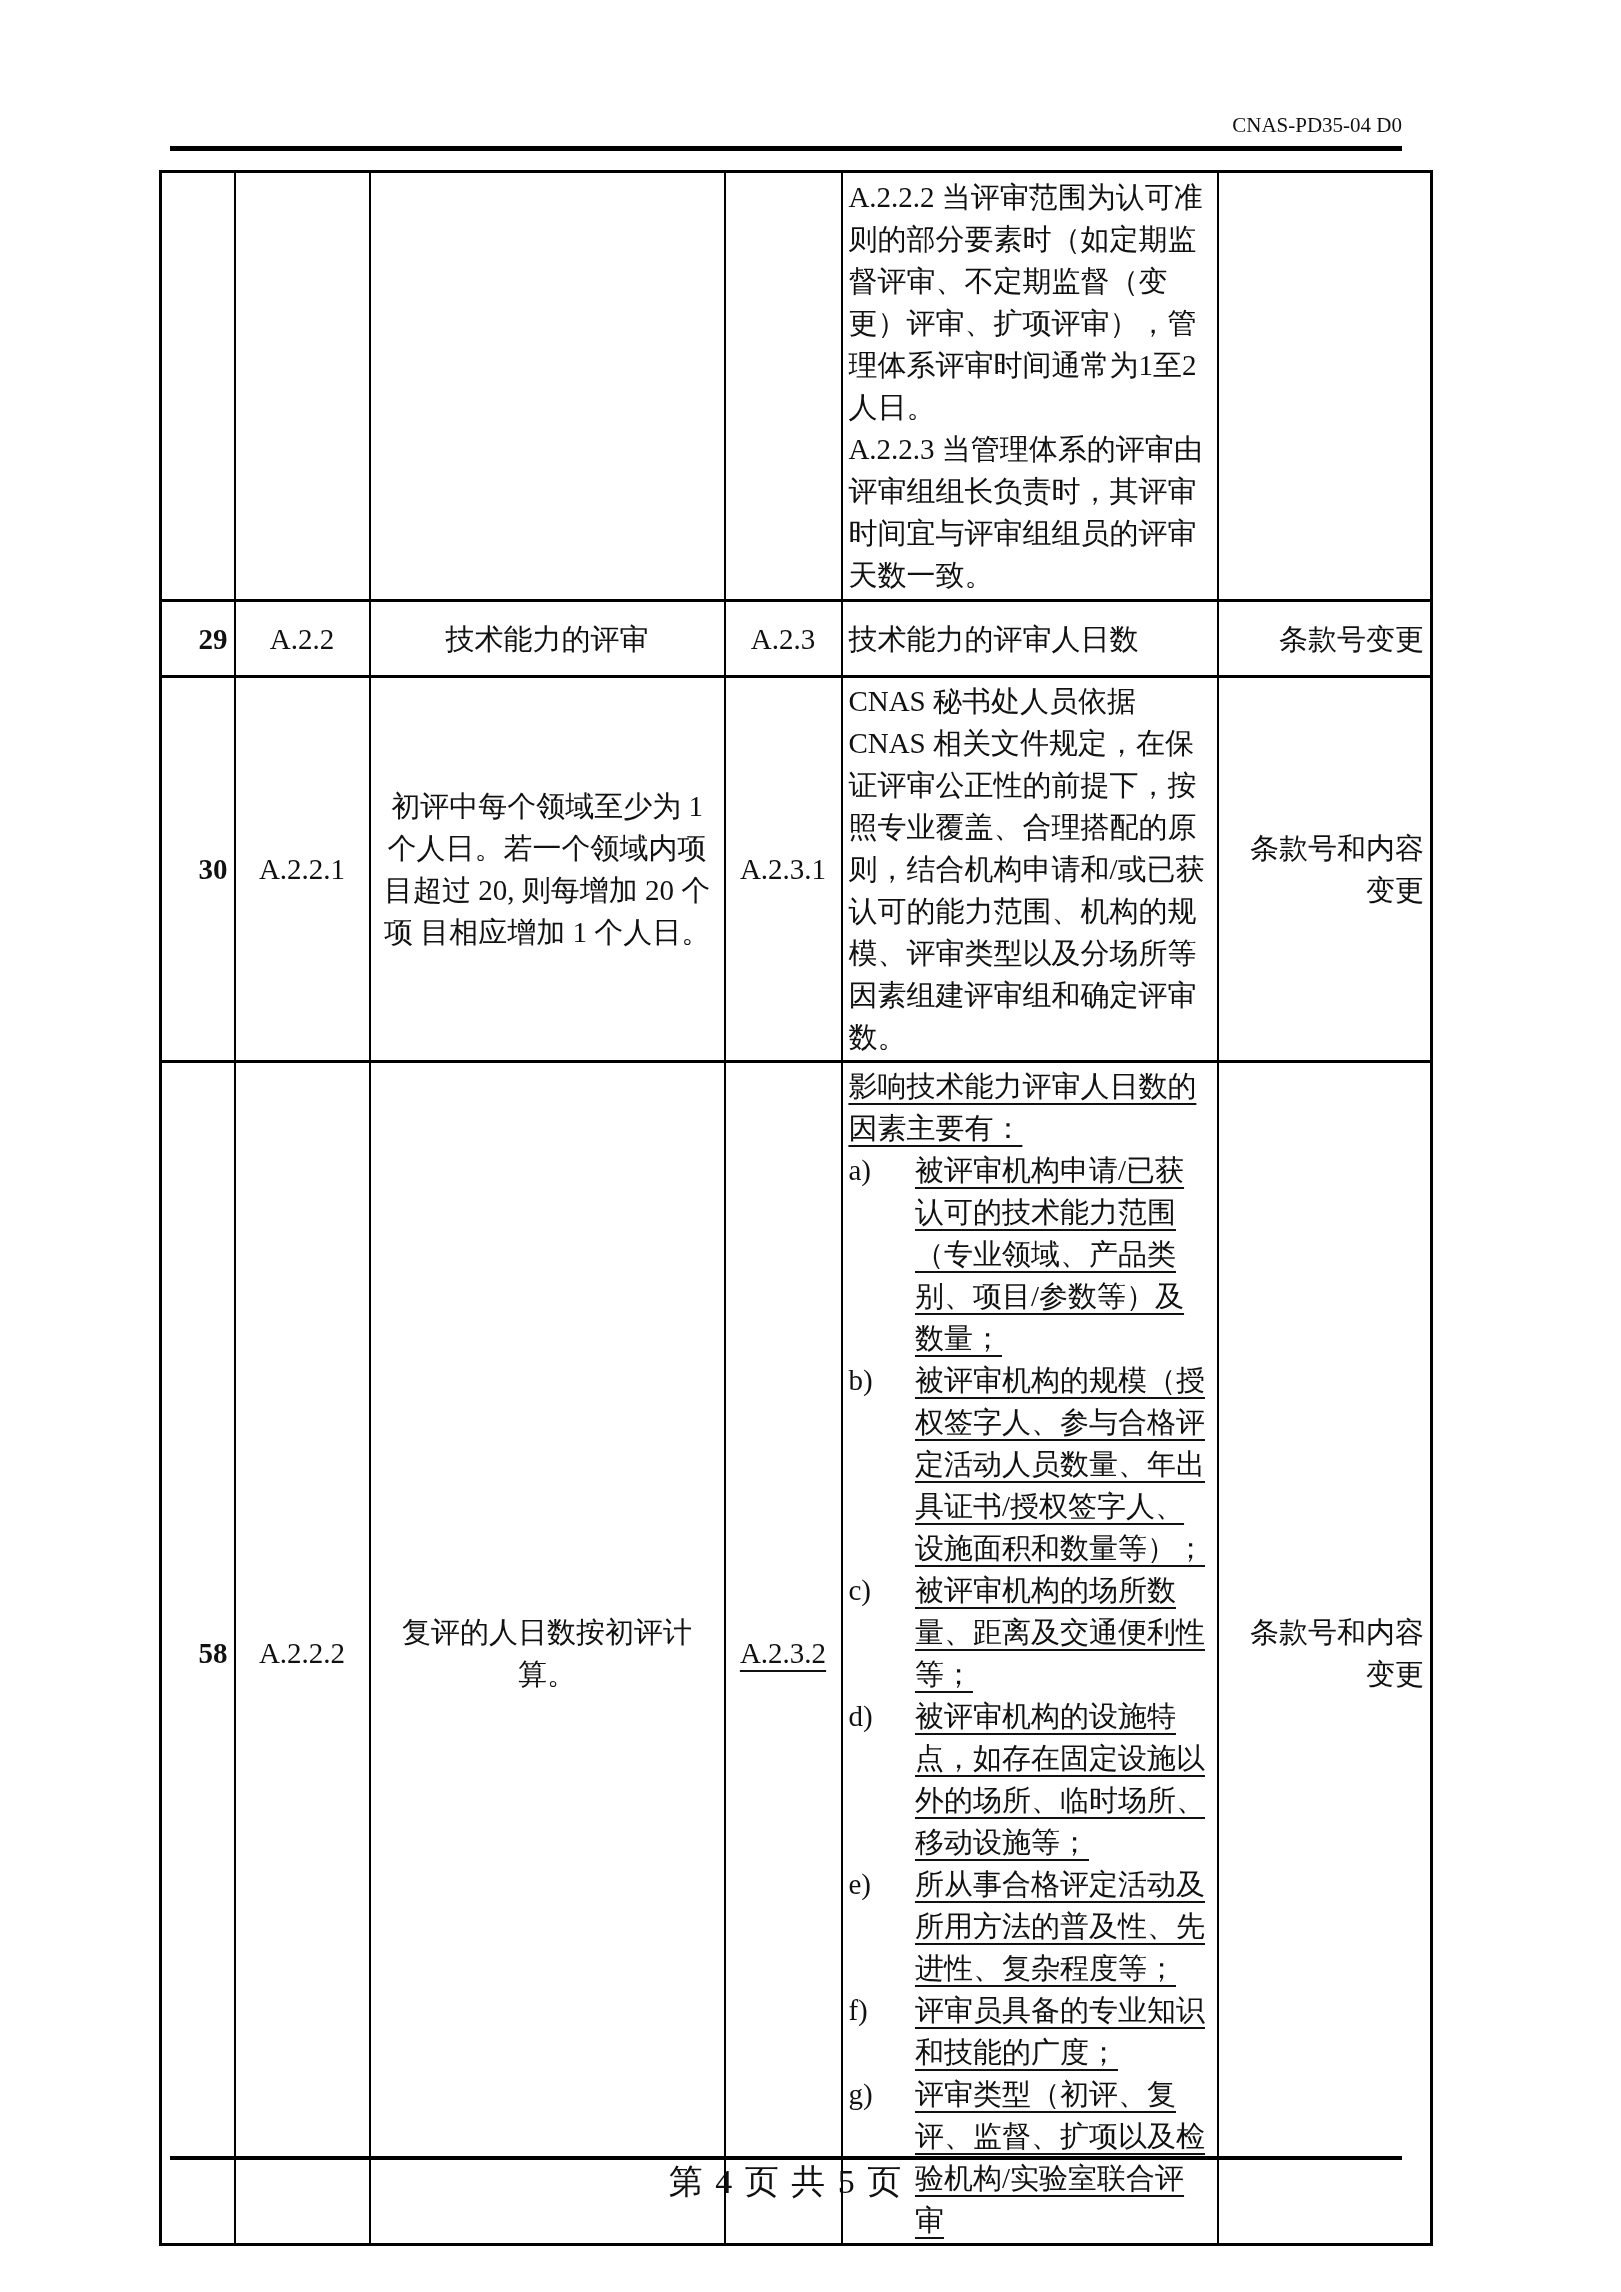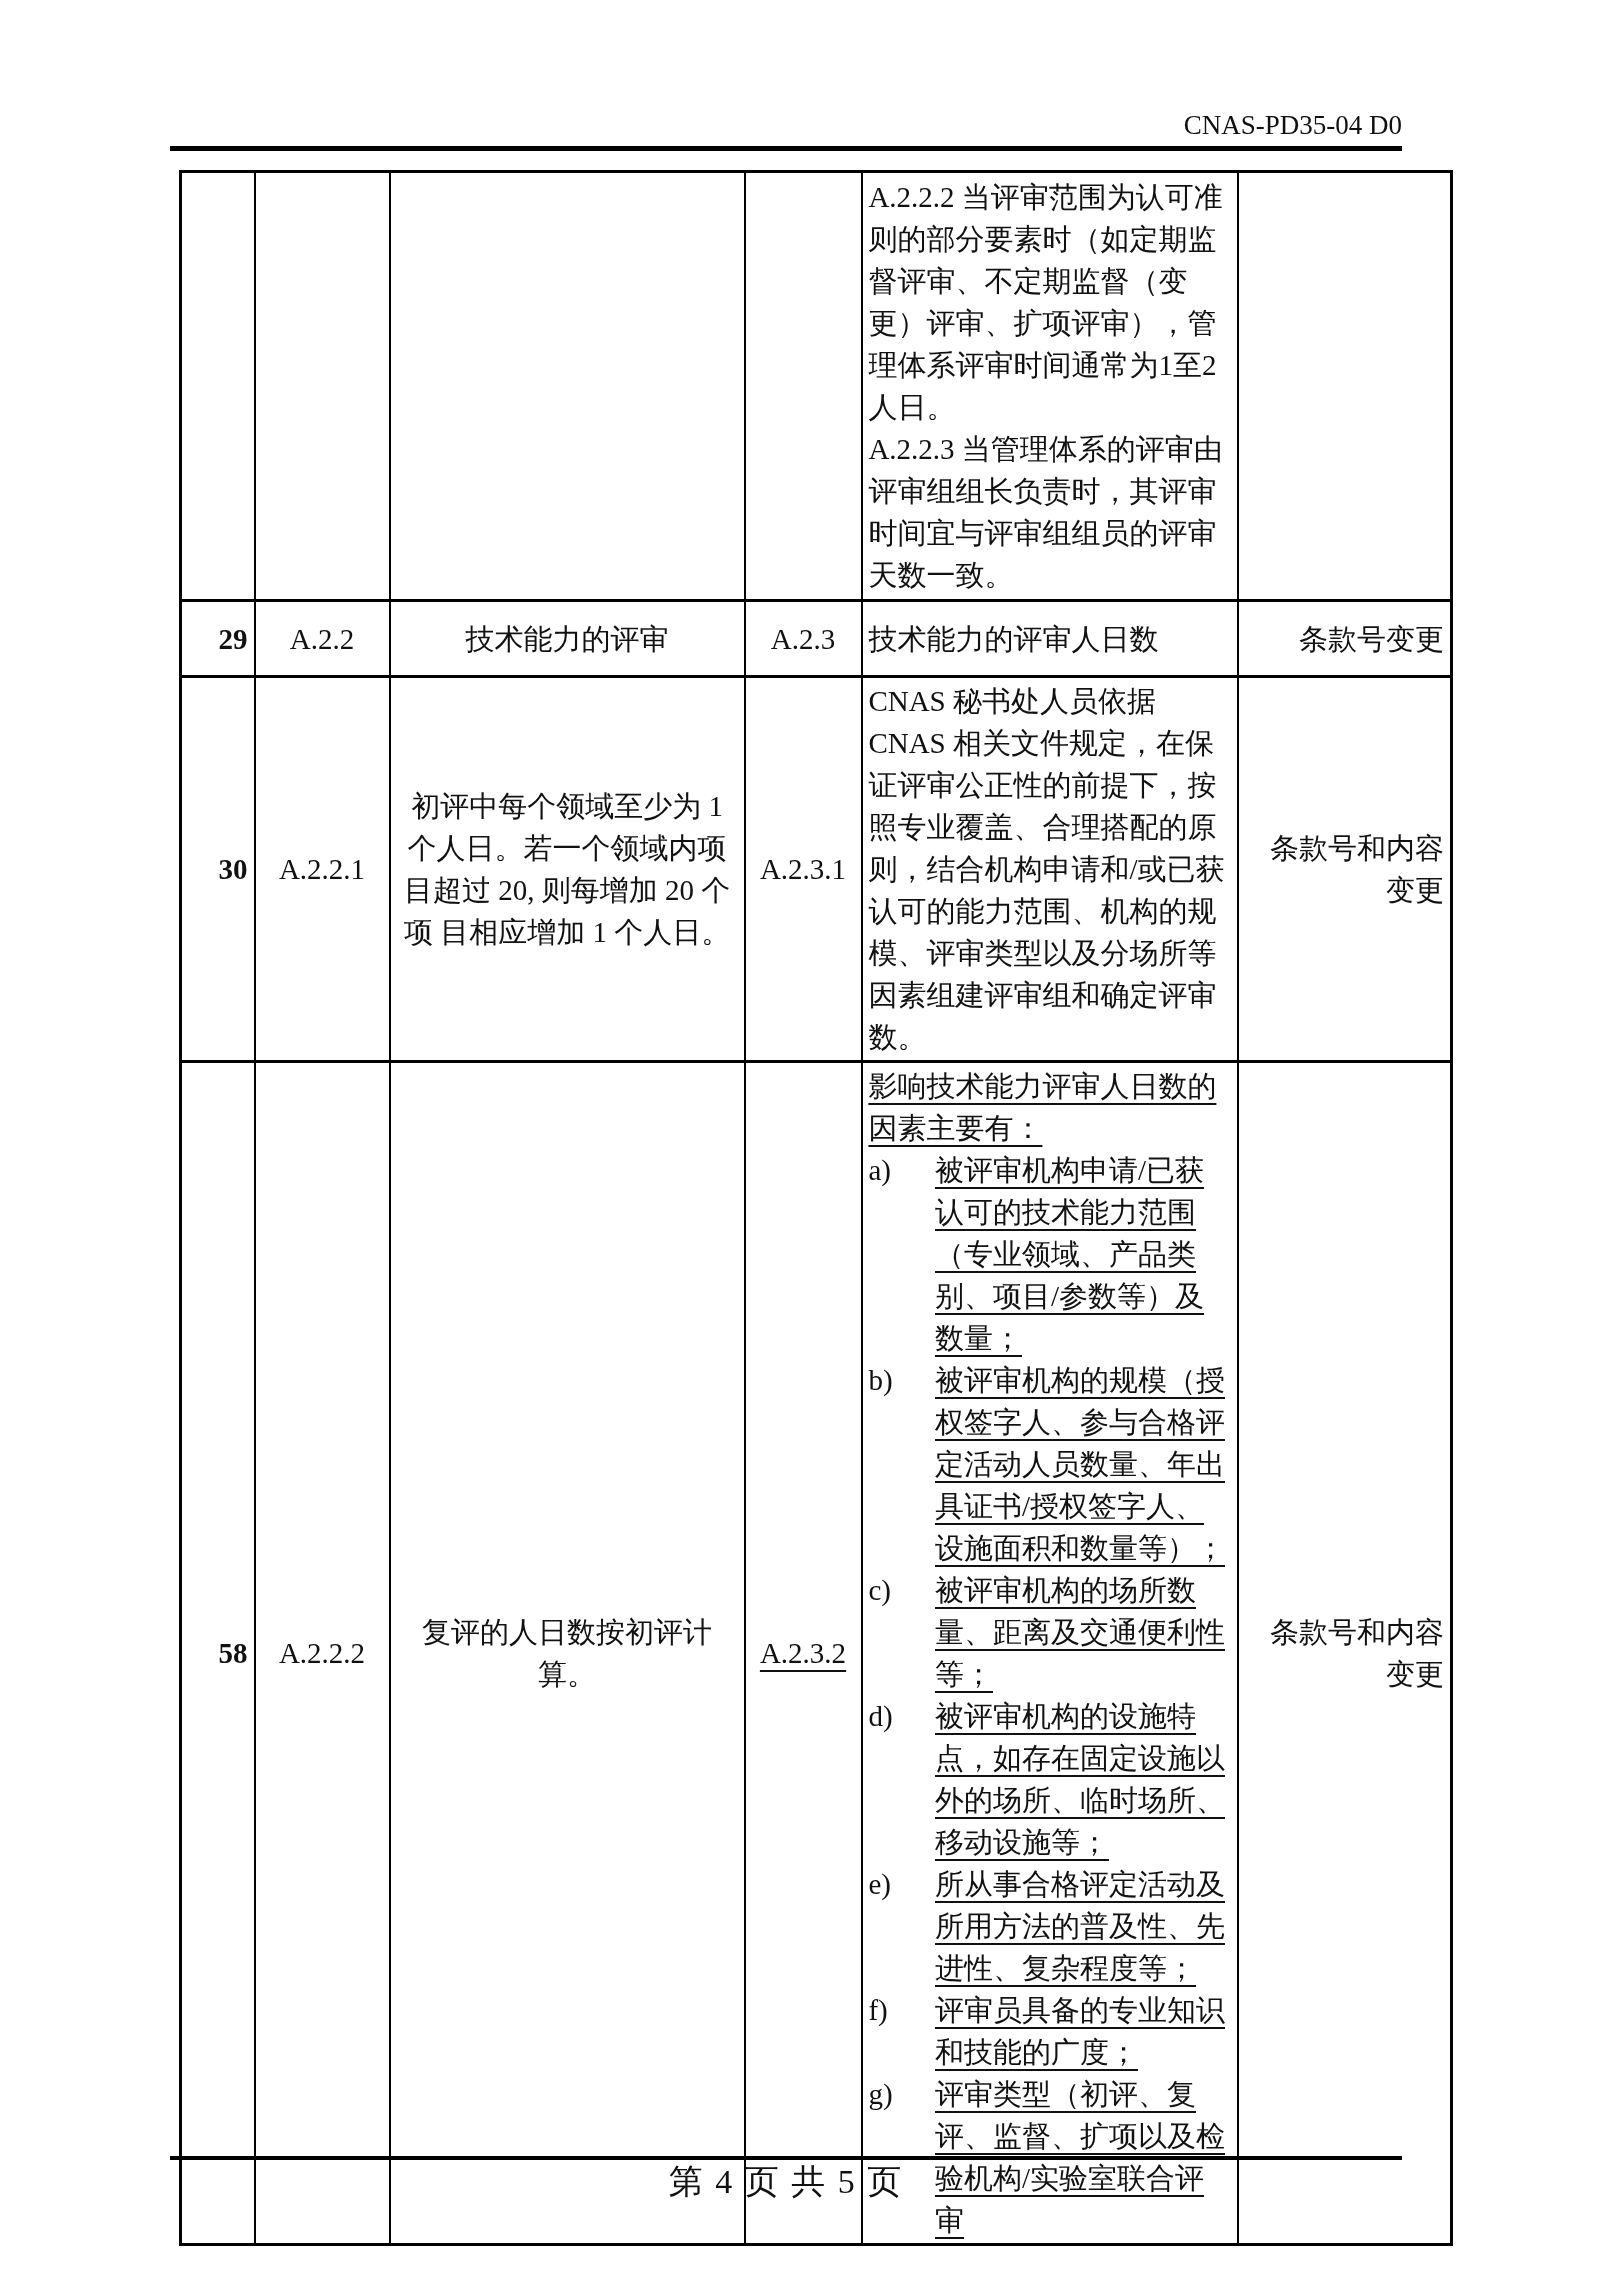--- a/index.html
+++ b/index.html
@@ -6,30 +6,30 @@
   .page{
     position:relative;
     width:1621px;height:2293px;
     background:#ffffff;
     font-family:"Liberation Serif","DejaVu Serif",serif;
     color:#111111;
     overflow:hidden;
   }
   .doc-header{
     position:absolute;left:170px;top:106px;width:1232px;
-    text-align:right;font-size:27px;line-height:39px;color:#111;
+    text-align:right;font-size:21px;line-height:39px;color:#111;
   }
   .header-rule{
     position:absolute;left:170px;top:146px;width:1232px;height:4.9px;background:#000;
   }
   table.doc-table{
     position:absolute;left:159px;top:170px;
     width:1270px;table-layout:fixed;
     border-collapse:collapse;
-    font-size:29px;line-height:42px;color:#111;margin-left:20px;
+    font-size:29px;line-height:42px;color:#111;
   }
   table.doc-table td{
     border:2.9px solid #000;
     border-top-width:3.9px;border-bottom-width:3.9px;
     padding:2px 5.9px;
     vertical-align:middle;
     overflow:hidden;
     box-sizing:border-box;
   }
   table.doc-table{border:3.9px solid #000;}

